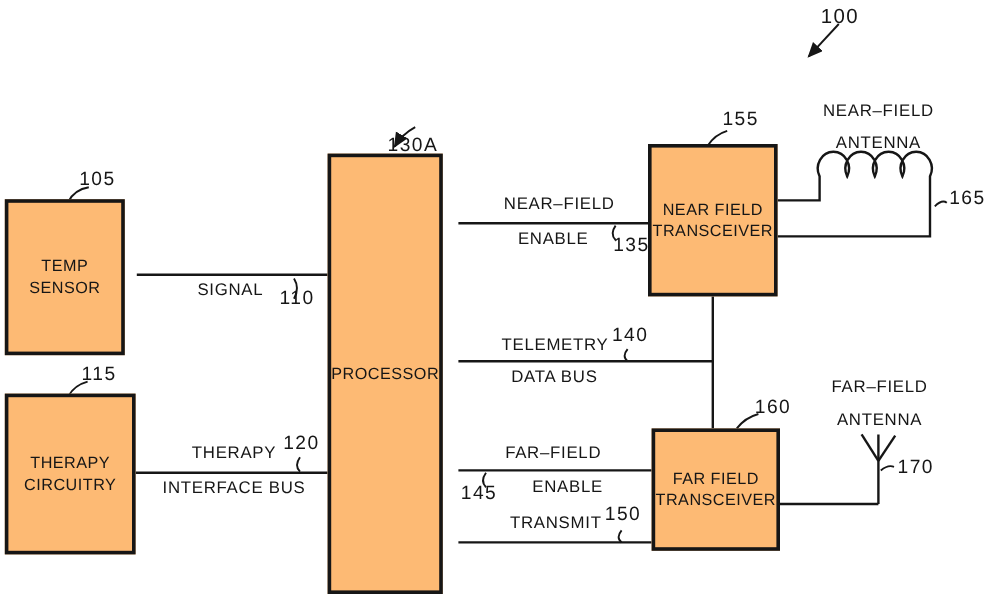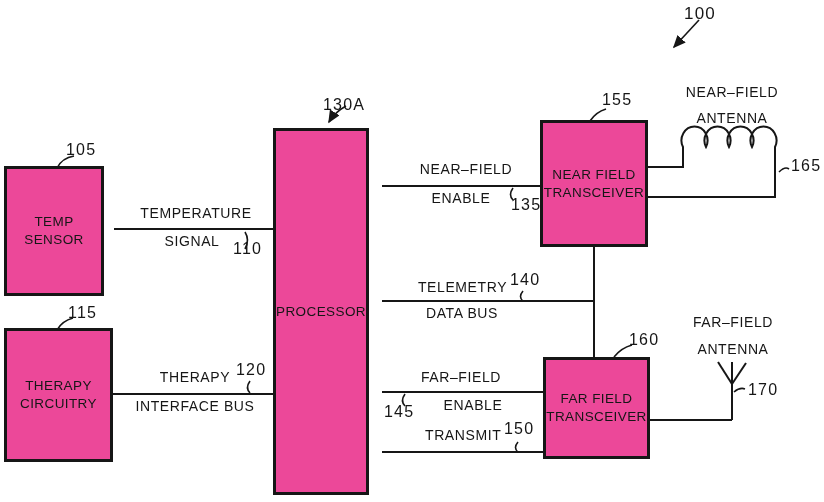--- a/index.html
+++ b/index.html
@@ -20,21 +20,21 @@
   }
   .wires path, .wires line {
     fill: none;
     stroke: #161616;
   }
   .wire { stroke-width: 2px; }
   .leader { stroke-width: 1.6px; }
   .box {
     position: absolute;
     border: 3px solid #161616;
-    background: #ec4899;
+    background: #fdba74;
     display: flex;
     flex-direction: column;
     align-items: center;
     justify-content: center;
     text-align: center;
     font-size: 13.5px;
     letter-spacing: 0.4px;
     line-height: 18px;
   }
   .lbl {
@@ -117,25 +117,24 @@
 
   <div class="box" style="left:543px; top:357px; width:107px; height:102px;">
     <span>FAR FIELD</span>
     <span>TRANSCEIVER</span>
   </div>
 
   <div class="ref fig-ref" style="left:684px; top:4px;">100</div>
 
   <div class="ref" style="left:66px;  top:141px;">105</div>
   <div class="ref" style="left:68px;  top:304px;">115</div>
-  <div class="ref" style="left:323px; top:96px;">130A</div>
+  <div class="ref" style="left:323px; top:113px;">130A</div>
   <div class="ref" style="left:602px; top:91px;">155</div>
   <div class="ref" style="left:629px; top:331px;">160</div>
 
-  <div class="lbl" style="left:135px; top:205px; width:122px;">TEMPERATURE</div>
   <div class="lbl" style="left:152px; top:233px; width:80px;">SIGNAL</div>
   <div class="ref" style="left:233px; top:240px;">110</div>
 
   <div class="lbl" style="left:155px; top:369px; width:80px;">THERAPY</div>
   <div class="ref" style="left:236px; top:361px;">120</div>
   <div class="lbl" style="left:130px; top:398px; width:130px;">INTERFACE BUS</div>
 
   <div class="lbl" style="left:412px; top:161px; width:108px;">NEAR–FIELD</div>
   <div class="lbl" style="left:421px; top:190px; width:80px;">ENABLE</div>
   <div class="ref" style="left:501px; top:196px;margin-left:10px;">135</div>

